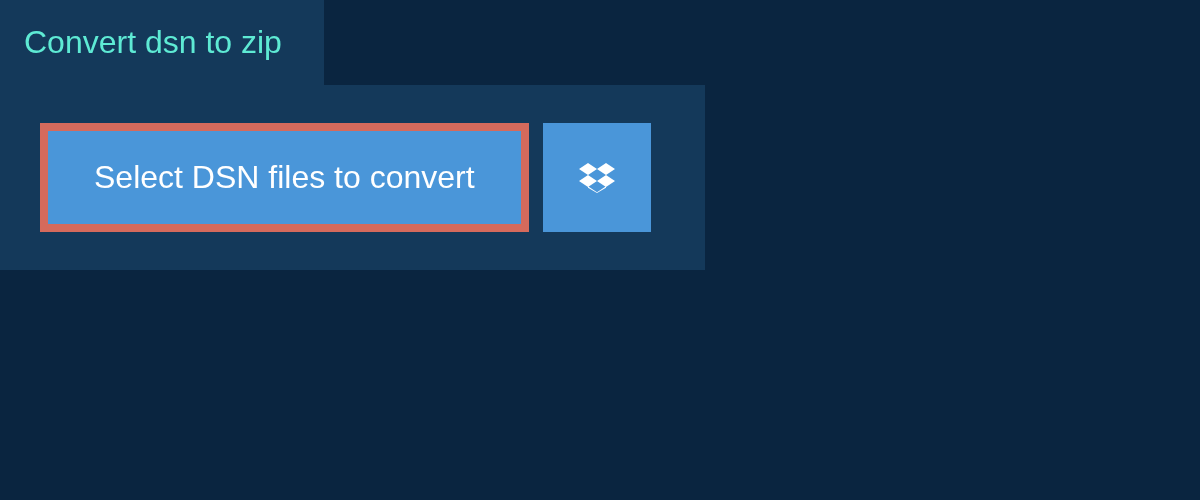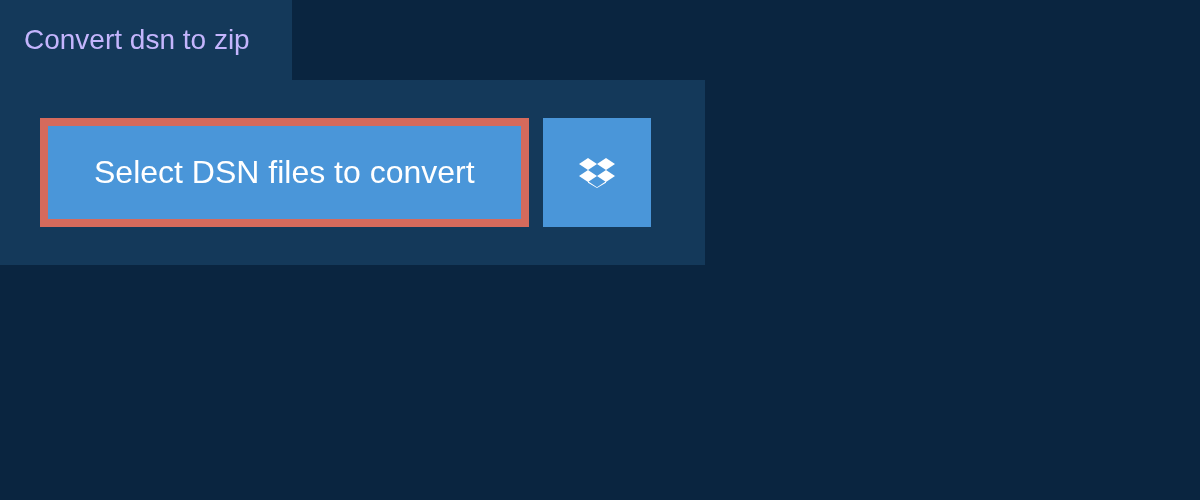--- a/index.html
+++ b/index.html
@@ -14,22 +14,22 @@
       font-family: -apple-system, BlinkMacSystemFont, "Segoe UI", Helvetica, Arial, sans-serif;
       overflow: hidden;
     }
     .tab-container {
       position: relative;
     }
     .tab {
       display: inline-block;
       background: #14395a;
       padding: 24px 42px 24px 24px;
-      color: #c4b5fd;
-      font-size: 28px;
+      color: #5eead4;
+      font-size: 32px;
       font-weight: 300;
     }
     .panel {
       background: #14395a;
       padding: 38px 40px;
       width: 705px;
       margin-top: 0;
     }
     .button-row {
       display: flex;

